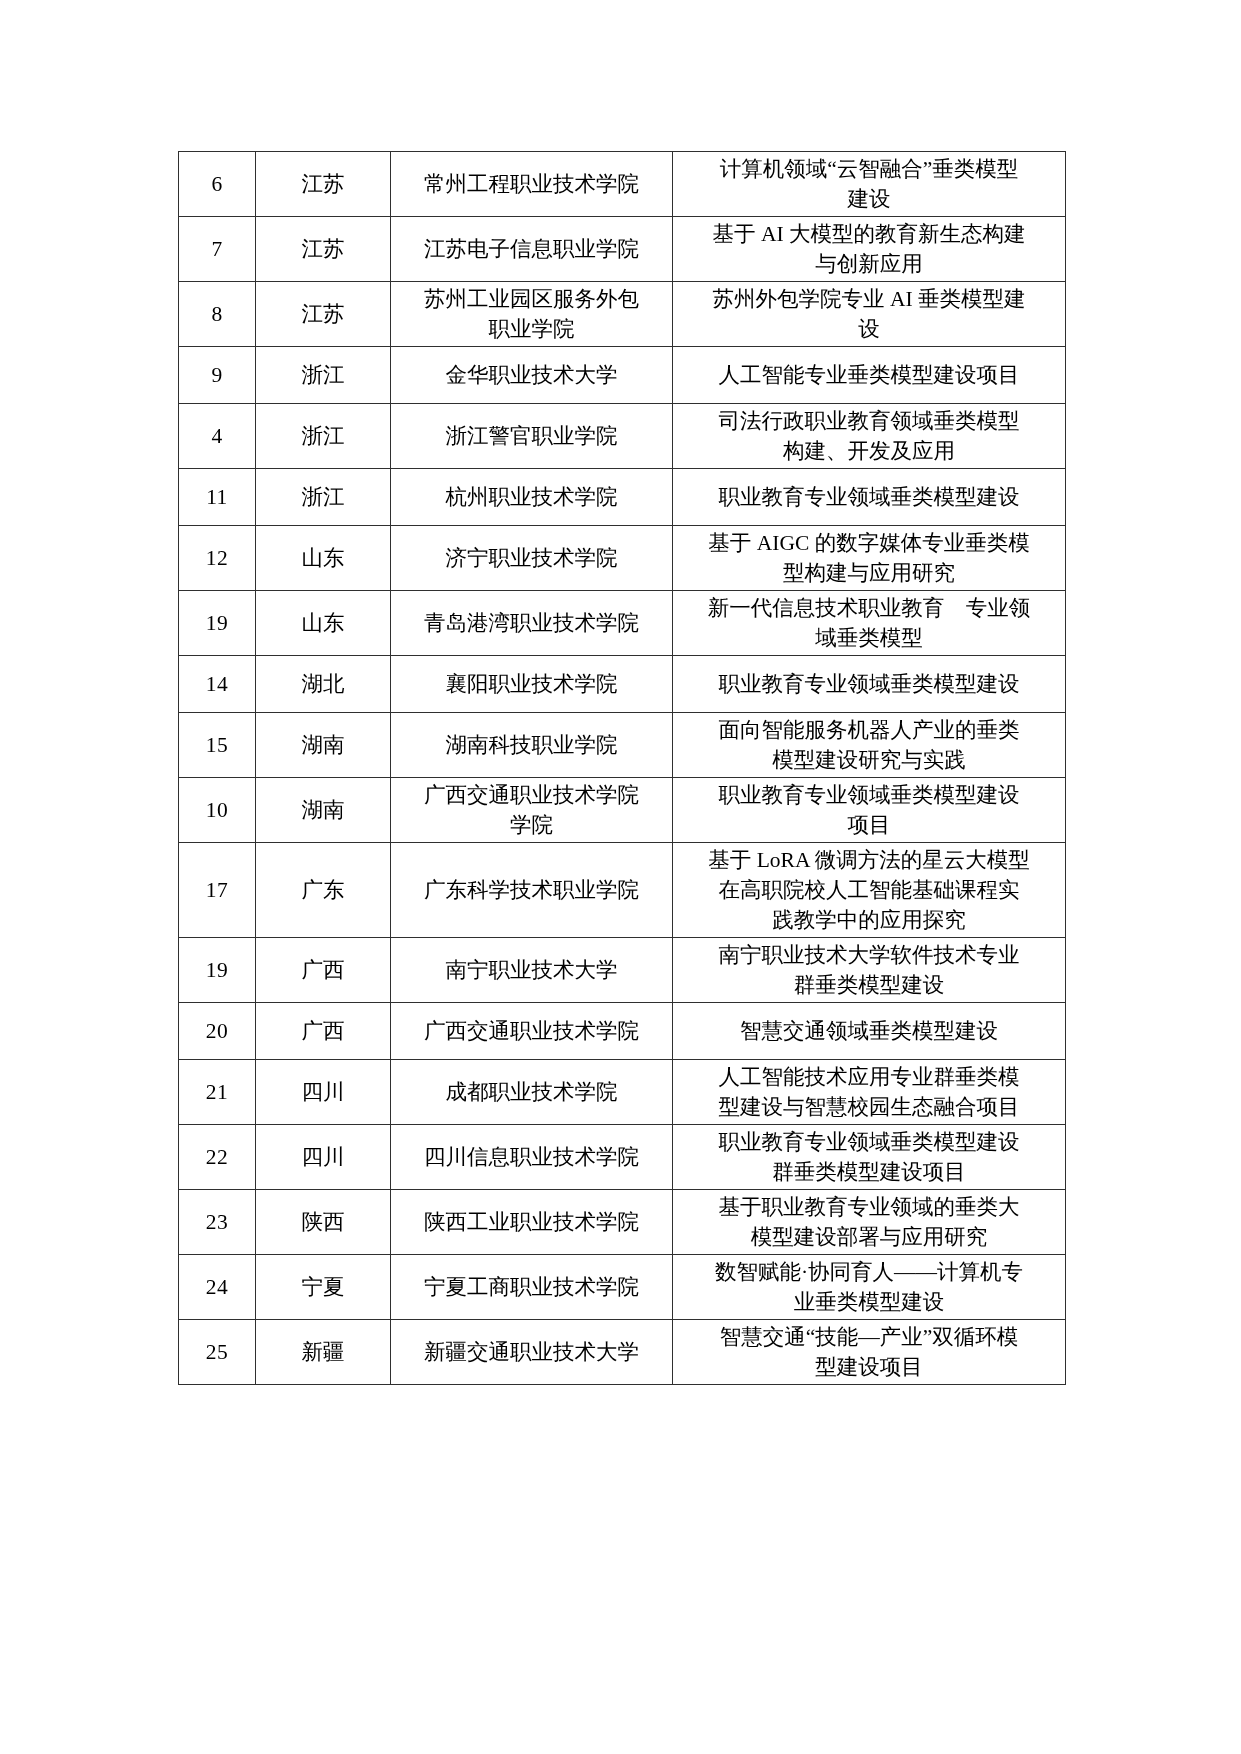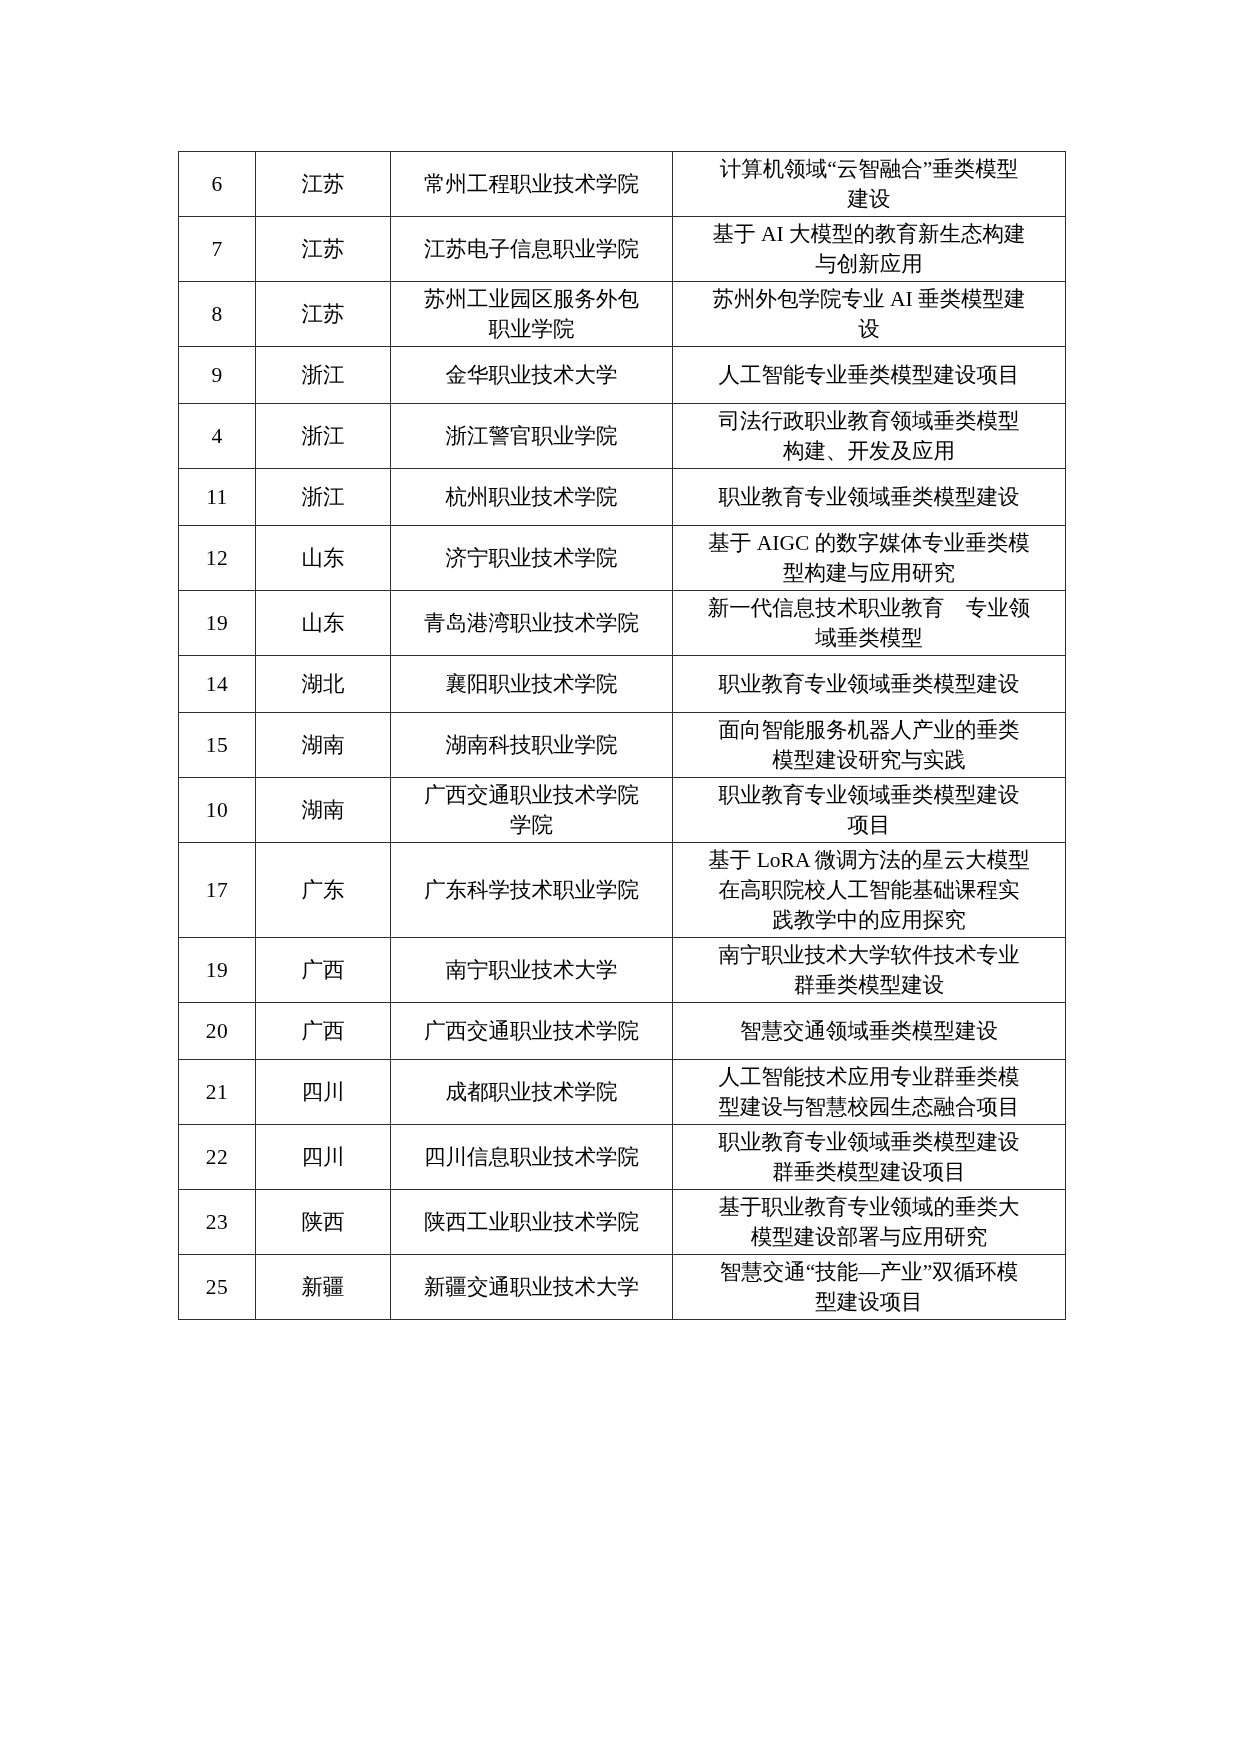--- a/index.html
+++ b/index.html
@@ -175,20 +175,27 @@
 群垂类模型建设项目</td>
           </tr>
           <tr>
             <td class="cell-index">23</td>
             <td class="cell-province">陕西</td>
             <td class="cell-institution">陕西工业职业技术学院</td>
             <td class="cell-project">基于职业教育专业领域的垂类大
 模型建设部署与应用研究</td>
           </tr>
           <tr>
+            <td class="cell-index">24</td>
+            <td class="cell-province">宁夏</td>
+            <td class="cell-institution">宁夏工商职业技术学院</td>
+            <td class="cell-project">数智赋能·协同育人——计算机专
+业垂类模型建设</td>
+          </tr>
+          <tr>
             <td class="cell-index">25</td>
             <td class="cell-province">新疆</td>
             <td class="cell-institution">新疆交通职业技术大学</td>
             <td class="cell-project">智慧交通“技能—产业”双循环模
 型建设项目</td>
           </tr>
         </tbody>
     </table>
   </div>
 </div>

